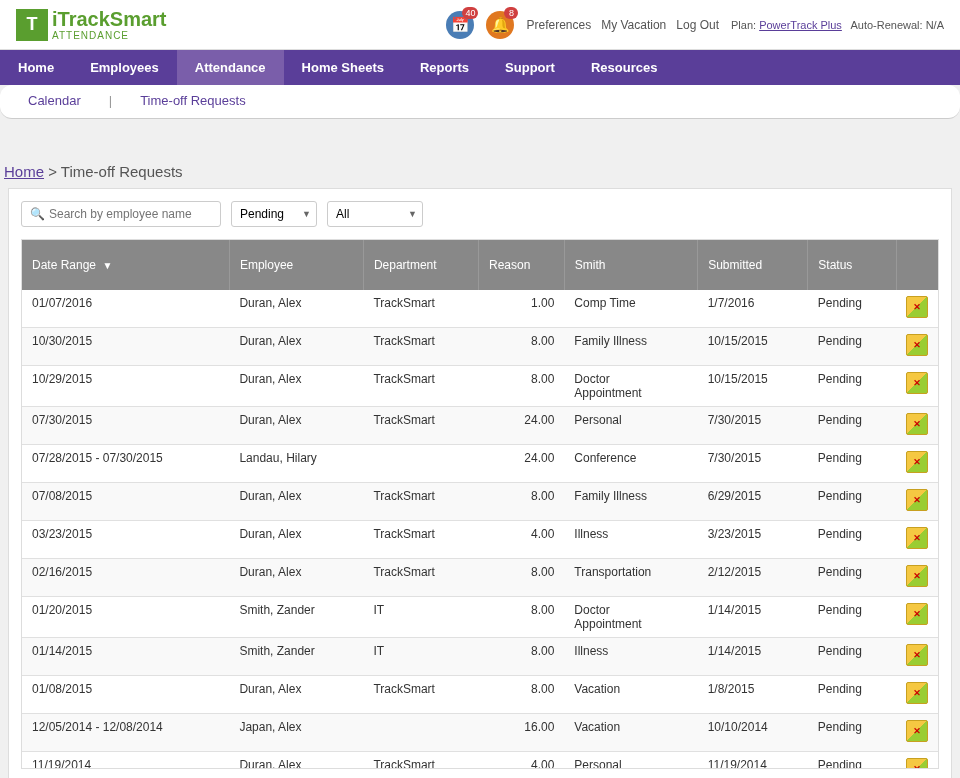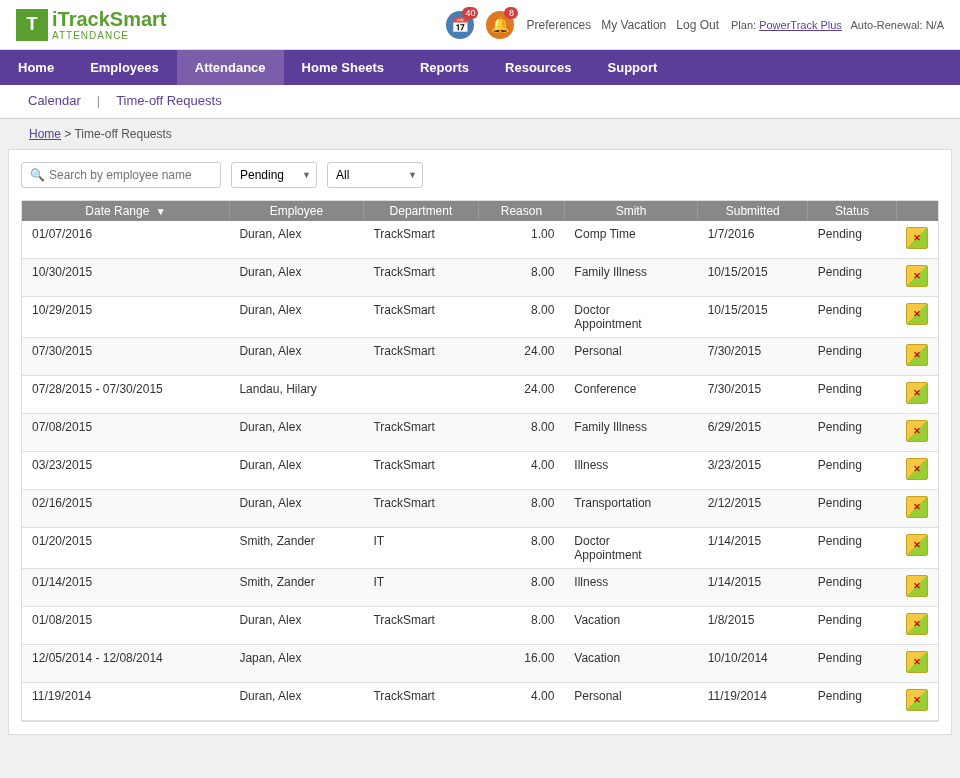--- a/index.html
+++ b/index.html
@@ -60,36 +60,38 @@
       white-space: nowrap;
     }
     .nav-item.active { background: #7a5eaa; }
 
     
     .sub-nav {
       background: #fff;
       border-bottom: 1px solid #ccc;
       padding: 0 16px;
       display: flex;
-      gap: 0;
+      gap: 12px;
+      border-radius: 12px;
     }
     .sub-nav-item {
       padding: 8px 12px;
       font-size: 13px;
       color: #5a3e99;
       cursor: pointer;
       border-bottom: 2px solid transparent;
     }
     .sub-nav-sep { padding: 8px 4px; color: #999; }
 
     
     .breadcrumb {
-      padding: 8px 29px;
-      font-size: 12px;
+      padding: 8px 4px;
+      font-size: 15px;
       color: #555;
+      margin-top: 36px;
     }
     .breadcrumb a { color: #5a3e99; text-decoration: underline; cursor: pointer; }
 
     
     .content { background: #fff; margin: 0 8px 8px 8px; padding: 12px; border: 1px solid #ddd; }
 
     
     .filters { display: flex; gap: 10px; margin-bottom: 12px; align-items: center; }
     .search-box {
       border: 1px solid #ccc; border-radius: 3px;
@@ -112,21 +114,21 @@
     .select-wrap::after {
       content: '▼';
       position: absolute; right: 6px; top: 50%; transform: translateY(-50%);
       font-size: 9px; color: #666; pointer-events: none;
     }
 
     
     table { width: 100%; border-collapse: collapse; font-size: 12px; }
     thead tr { background: #888; color: #fff; }
     thead th {
-      padding: 3px 10px; text-align: center; font-weight: normal;
+      padding: 18px 10px; text-align: left; font-weight: normal;
       border-right: 1px solid #999;
       white-space: nowrap;
     }
     thead th:last-child { border-right: none; width: 32px; }
     tbody tr { border-bottom: 1px solid #e0e0e0; }
     tbody tr:nth-child(even) { background: #f9f9f9; }
     tbody td { padding: 6px 10px; vertical-align: top; }
     .sort-arrow { font-size: 10px; margin-left: 3px; }
 
     
@@ -192,22 +194,22 @@
     </div>
   </div>
 </div>
 
 <nav class="main-nav">
   <div class="nav-item">Home</div>
   <div class="nav-item">Employees</div>
   <div class="nav-item active">Attendance</div>
   <div class="nav-item">Home Sheets</div>
   <div class="nav-item">Reports</div>
+  <div class="nav-item">Support</div>
   <div class="nav-item">Resources</div>
-  <div class="nav-item">Support</div>
 </nav>
 
 <div class="sub-nav">
   <div class="sub-nav-item">Calendar</div>
   <div class="sub-nav-sep">|</div>
   <div class="sub-nav-item">Time-off Requests</div>
 </div>
 
 <div class="breadcrumb">
   <a>Home</a>

